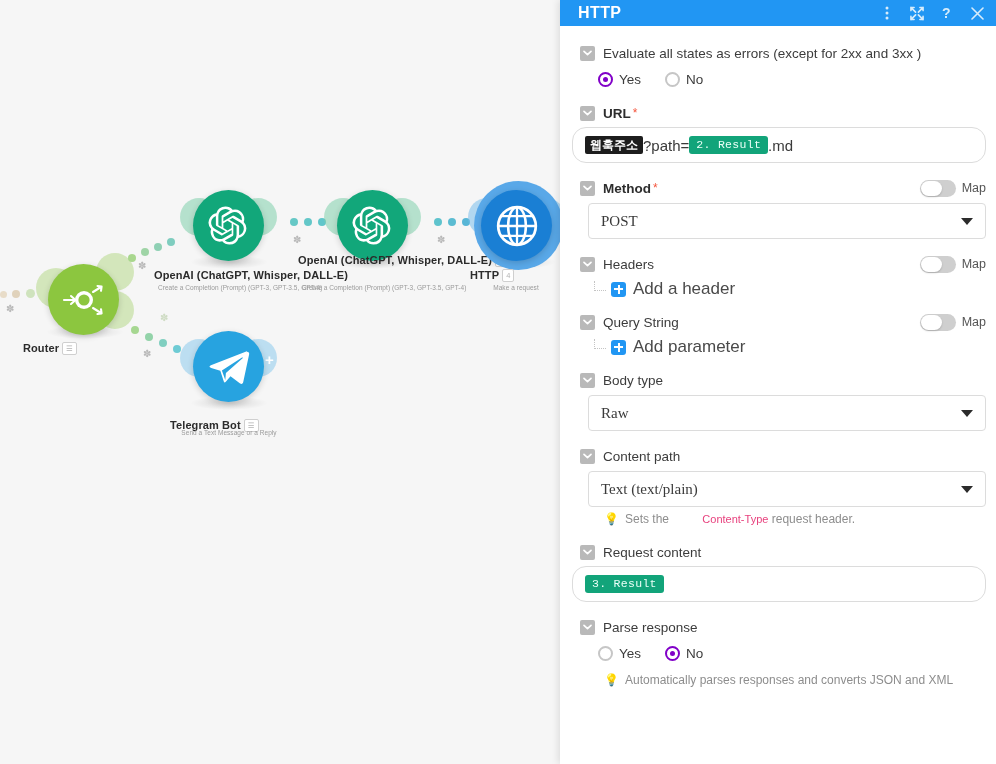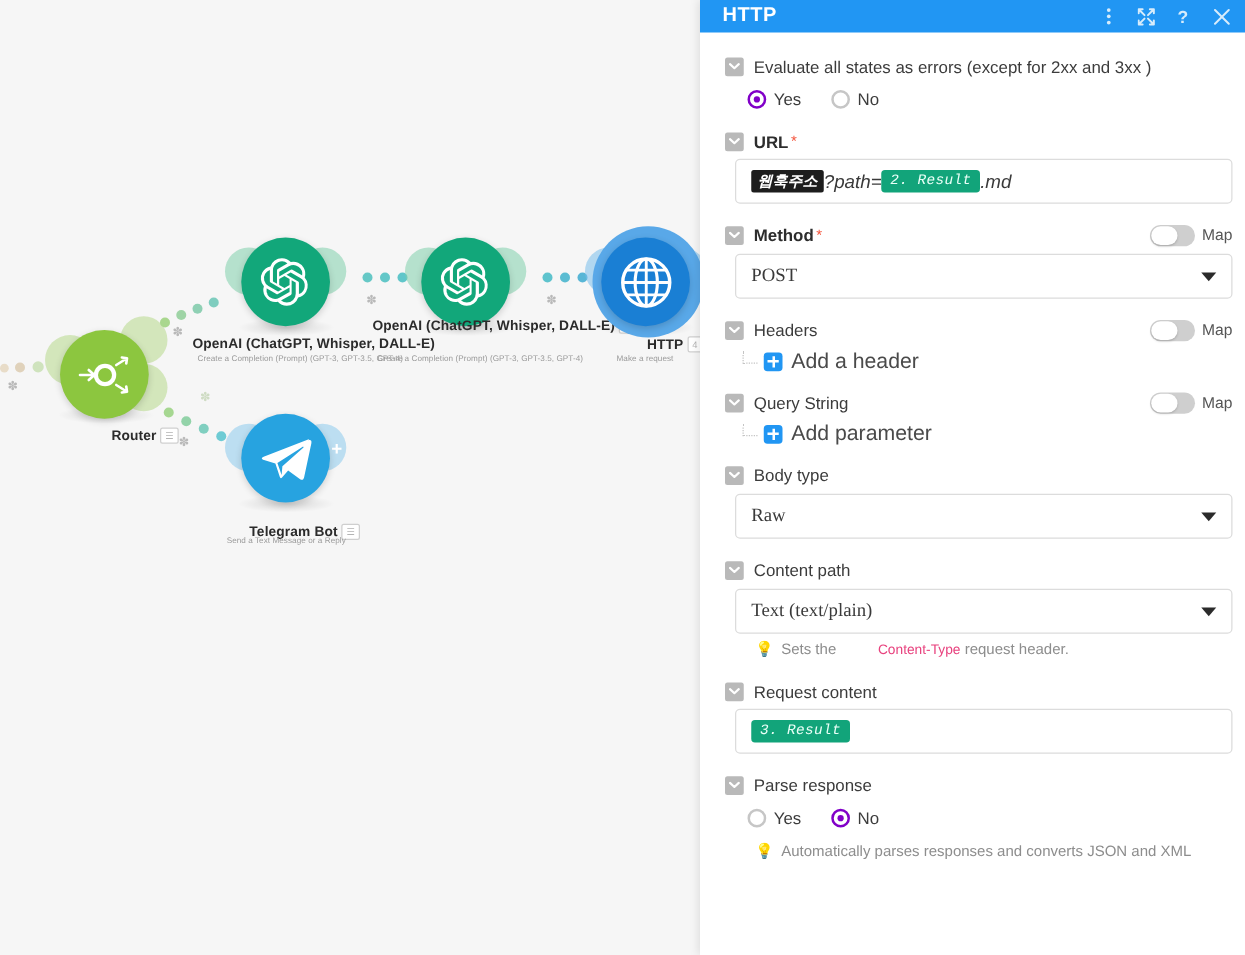--- a/index.html
+++ b/index.html
@@ -26,21 +26,21 @@
     display: flex; align-items: center; justify-content: center;
     box-shadow: 0 2px 6px rgba(0,0,0,0.16);
   }
   .ghost-left, .ghost-right {
     position: absolute;
     border-radius: 50%;
     opacity: .55;
   }
   .node-label {
     position: absolute;
-    text-align: right;
+    text-align: left;
     white-space: nowrap;
     color: #2b2b2b;
     font-size: 11px;
     font-weight: bold;
     letter-spacing: .1px;
   }
   .node-sub {
     position: absolute;
     text-align: center;
     white-space: nowrap;
@@ -167,31 +167,30 @@
   .radio.on::after {
     content: "";
     position: absolute; left: 3.0px; top: 3.0px;
     width: 5px; height: 5px;
     border-radius: 50%;
     background: #8100c8;
   }
   .radio-label { font-size: 13.5px; color: #3c3c3c; margin-right: 18px; }
 
   .input-box {
-    margin: 3px 0 0 18px;
+    margin: 3px 0 0 2px;
     border: 1px solid #dcdcdc;
-    border-radius: 4px;
+    border-radius: 14px;
     background: #fff;
     min-height: 34px;
     display: flex; align-items: center;
     padding: 0 12px;
     font-size: 15px;
     color: #3a3a3a;
     cursor: text;
-    font-style: italic;
   }
   .input-box.big { min-height: 36px; }
   .select-box {
     margin: 4px 0 0 18px;
     border: 1px solid #dcdcdc;
     border-radius: 4px;
     background: #fff;
     height: 36px;
     display: flex; align-items: center;
     padding: 0 12px;

